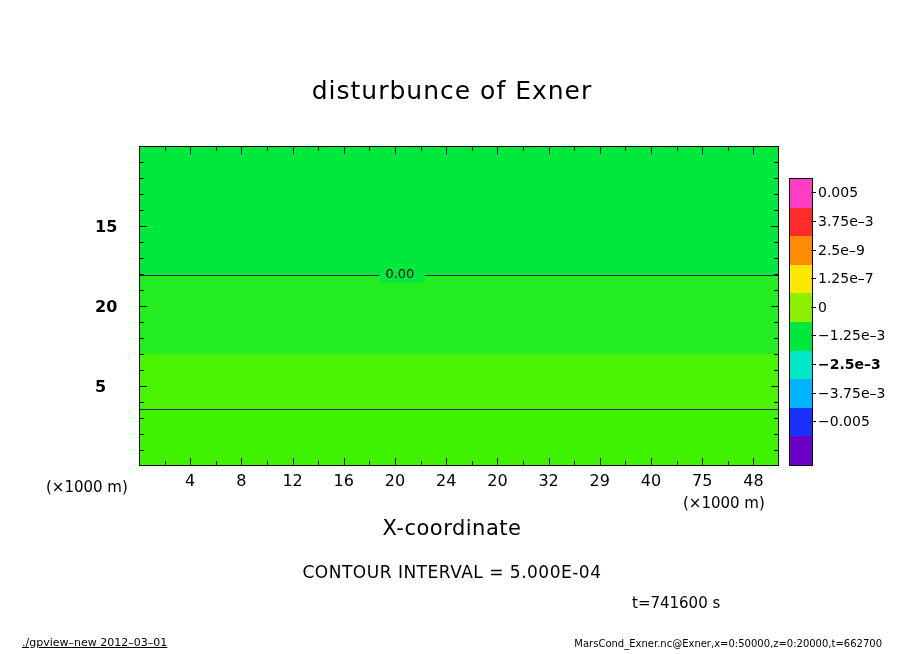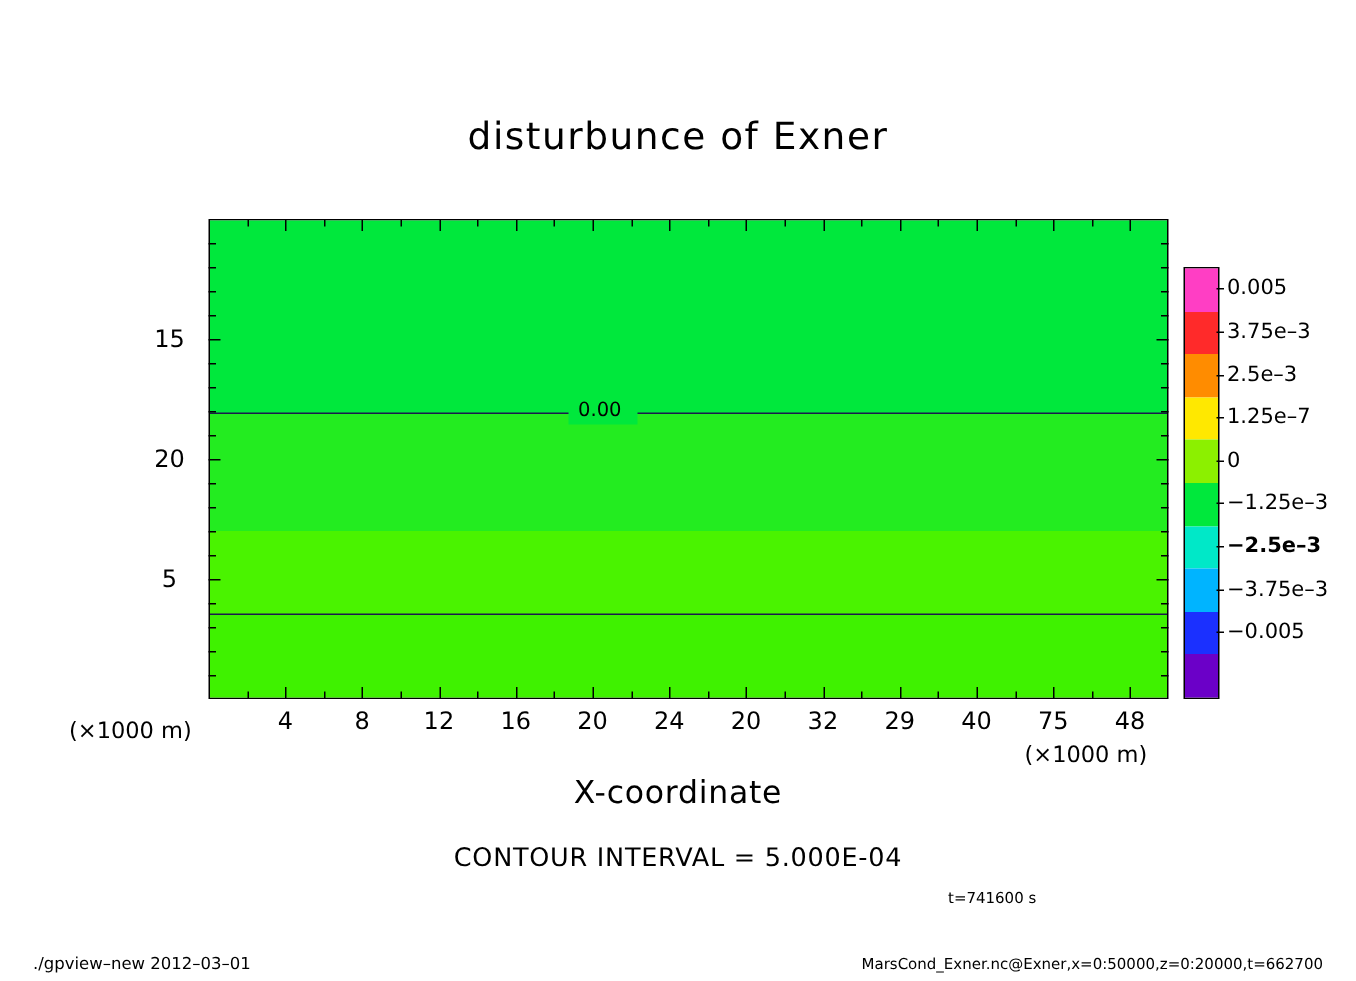--- a/index.html
+++ b/index.html
@@ -75,22 +75,23 @@
   }
   .xticklabel {
     position: absolute;
     font-size: 16px;
     text-align: center;
     transform: translateX(-50%);
   }
   .yticklabel {
     position: absolute;
     font-size: 16px;
-    text-align: center;
+    text-align: left;
     transform: translateY(-50%);
+    font-weight: bold;
   }
 
   .ylabel {
     position: absolute;
     font-size: 21px;
     left: -22px;
     top: 306px;
     transform: rotate(-90deg);
     transform-origin: left top;
     white-space: nowrap;
@@ -125,28 +126,29 @@
     top: 562px;
     width: 904px;
     text-align: center;
     font-size: 17px;
     letter-spacing: 0.5px;
   }
   .time-stamp {
     position: absolute;
     left: 632px;
     top: 594px;
-    font-size: 10px;
+    font-size: 15px;
   }
 
   .footer-left {
     position: absolute;
     left: 22px;
     top: 636px;
     font-size: 11px;
+    text-decoration: underline;
   }
   .footer-right {
     position: absolute;
     right: 22px;
     top: 638px;
     font-size: 10px;
   }
 
   
   .colorbar {
@@ -319,21 +321,21 @@
     <div class="cbar-cell" style="top: 200.2px; height: 28.6px; background: rgb(0, 180, 255);"></div>
     <div class="cbar-cell" style="top: 228.8px; height: 28.6px; background: rgb(27, 48, 255);"></div>
     <div class="cbar-cell" style="top: 257.4px; height: 28.6px; background: rgb(107, 0, 200);"></div>
   </div>
 <div id="colorbar-labels">
     <div class="cbar-tick" style="top: 192.3px;"></div>
     <div class="cbar-label" style="top: 192.3px;">0.005</div>
     <div class="cbar-tick" style="top: 220.9px;"></div>
     <div class="cbar-label" style="top: 220.9px;">3.75e–3</div>
     <div class="cbar-tick" style="top: 249.5px;"></div>
-    <div class="cbar-label" style="top: 249.5px;">2.5e–3</div>
+    <div class="cbar-label" style="top: 249.5px;">2.5e–9</div>
     <div class="cbar-tick" style="top: 278.1px;"></div>
     <div class="cbar-label" style="top: 278.1px;">1.25e–7</div>
     <div class="cbar-tick" style="top: 306.7px;"></div>
     <div class="cbar-label" style="top: 306.7px;">0</div>
     <div class="cbar-tick" style="top: 335.3px;"></div>
     <div class="cbar-label" style="top: 335.3px;">−1.25e–3</div>
     <div class="cbar-tick" style="top: 363.9px;"></div>
     <div class="cbar-label" style="top: 363.9px; font-weight: bold;">−2.5e–3</div>
     <div class="cbar-tick" style="top: 392.5px;"></div>
     <div class="cbar-label" style="top: 392.5px;">−3.75e–3</div>

